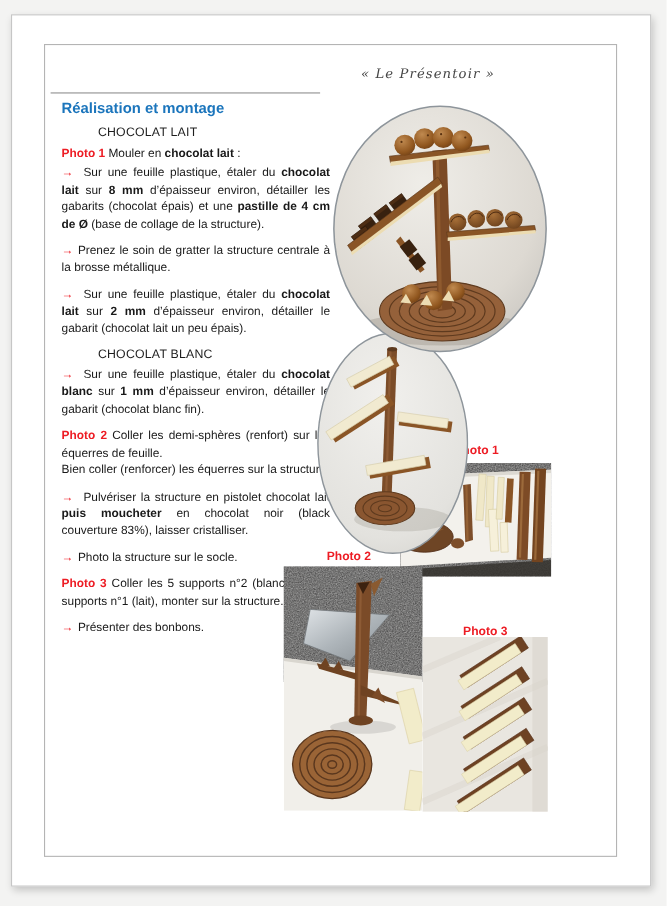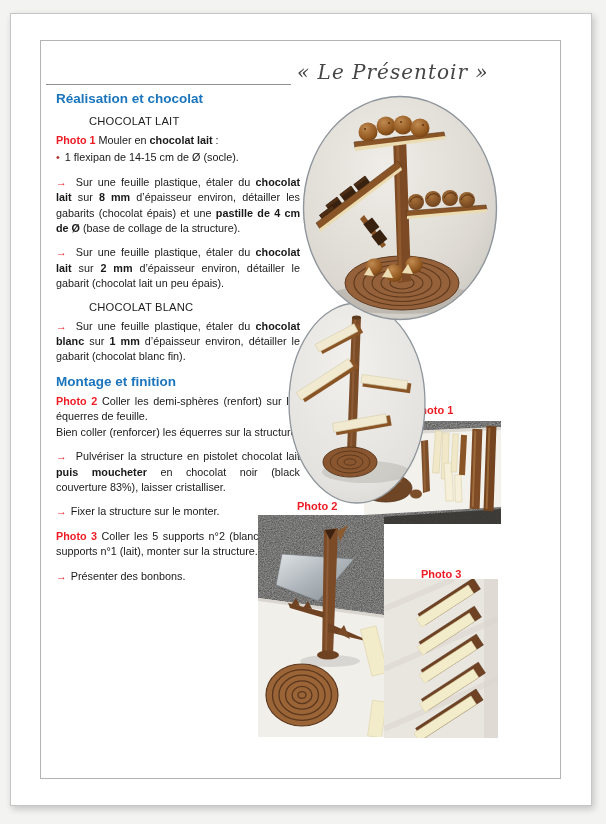--- a/index.html
+++ b/index.html
@@ -14,21 +14,21 @@
     box-shadow:2px 3px 7px rgba(0,0,0,.20);
   }
   .frame{
     position:absolute;left:29px;top:26px;width:519px;height:737px;
     border:1px solid #b4b4b4;
   }
   .rule{position:absolute;left:35px;top:70px;width:245px;height:1px;background:#8f8f8f}
   .doc-title{
     position:absolute;left:286px;top:46px;width:184px;text-align:center;
     font-family:"DejaVu Serif",serif;font-style:italic;
-    font-size:20px;color:#464646;letter-spacing:1px;white-space:nowrap;
+    font-size:12px;color:#464646;letter-spacing:1px;white-space:nowrap;
   }
   .col{position:absolute;left:45px;top:77px;width:244px}
   .sec-blue{font-size:13.5px;font-weight:bold;color:#1b75bc;margin:0 0 5px}
   .sec-blue.m2{margin:4px 0 5px}
   .meta-row{font-size:10.6px;color:#e2403a;line-height:15px}
   .meta-row .lbl{display:inline-block;width:95px}
   .stars{font-size:11.5px;letter-spacing:2px}
   .subsec{font-size:11.2px;color:#1d1d1d;margin:9px 0 6px;text-indent:33px;letter-spacing:.2px}
   p.body{font-size:10.8px;line-height:15.4px;color:#191919;text-align:justify;margin:0 0 9px}
   p.body.tight{margin:0 0 2px}
@@ -42,47 +42,46 @@
 </style>
 </head>
 <body>
 
 <div class="page">
   <div class="frame"></div>
   <div class="rule"></div>
   <div class="doc-title">« Le Présentoir »</div>
 
   <div class="col">
-    <div class="sec-blue">Réalisation et chocolat</div>
+    <div class="sec-blue">Réalisation et montage</div>
 
     <div class="meta">
     </div>
 
     <div class="subsec">CHOCOLAT LAIT</div>
 
     <p class="body tight"><span class="red-label">Photo 1</span><span> Mouler en </span><span class="b">chocolat lait</span><span> :</span></p>
 
-    <p class="body"><span class="blt">•</span><span>1 flexipan de 14-15 cm de Ø (socle).</span></p>
 
     <p class="body"><span class="arrow">→</span><span>Sur une feuille plastique, étaler du </span><span class="b">chocolat lait</span><span> sur </span><span class="b">8 mm</span><span> d’épaisseur environ, détailler les gabarits (chocolat épais) et une </span><span class="b">pastille de 4 cm de Ø</span><span> (base de collage de la structure).</span></p>
 
+    <p class="body"><span class="arrow sm">→</span><span>Prenez le soin de gratter la structure centrale à la brosse métallique.</span></p>
 
     <p class="body"><span class="arrow">→</span><span>Sur une feuille plastique, étaler du </span><span class="b">chocolat lait</span><span> sur </span><span class="b">2 mm</span><span> d’épaisseur environ, détailler le gabarit (chocolat lait un peu épais).</span></p>
 
     <div class="subsec">CHOCOLAT BLANC</div>
 
     <p class="body"><span class="arrow">→</span><span>Sur une feuille plastique, étaler du </span><span class="b">chocolat blanc</span><span> sur </span><span class="b">1 mm</span><span> d’épaisseur environ, détailler le gabarit (chocolat blanc fin).</span></p>
 
-    <div class="sec-blue m2">Montage et finition</div>
 
     <p class="body"><span class="red-label">Photo 2</span><span> Coller les demi-sphères (renfort) sur les équerres de feuille.</span><br><span>Bien coller (renforcer) les équerres sur la structure.</span></p>
 
     <p class="body"><span class="arrow">→</span><span>Pulvériser la structure en pistolet chocolat lait </span><span class="b">puis moucheter</span><span> en chocolat noir (black couverture 83%), laisser cristalliser.</span></p>
 
-    <p class="body"><span class="arrow sm">→</span><span>Fixer la structure sur le monter.</span></p>
+    <p class="body"><span class="arrow sm">→</span><span>Photo la structure sur le socle.</span></p>
 
     <p class="body"><span class="red-label">Photo 3</span><span> Coller les 5 supports n°2 (blanc) sur les supports n°1 (lait), monter sur la structure.</span></p>
 
     <p class="body"><span class="arrow sm">→</span><span>Présenter des bonbons.</span></p>
   </div>
 
   <div class="photo-label" style="left:402px;top:390px">Photo 1</div>
   <svg class="ph" style="left:353px;top:407px" width="137" height="103" viewBox="0 0 137 103">
     <defs>
       <filter id="gr1" x="0" y="0" width="100%" height="100%">

